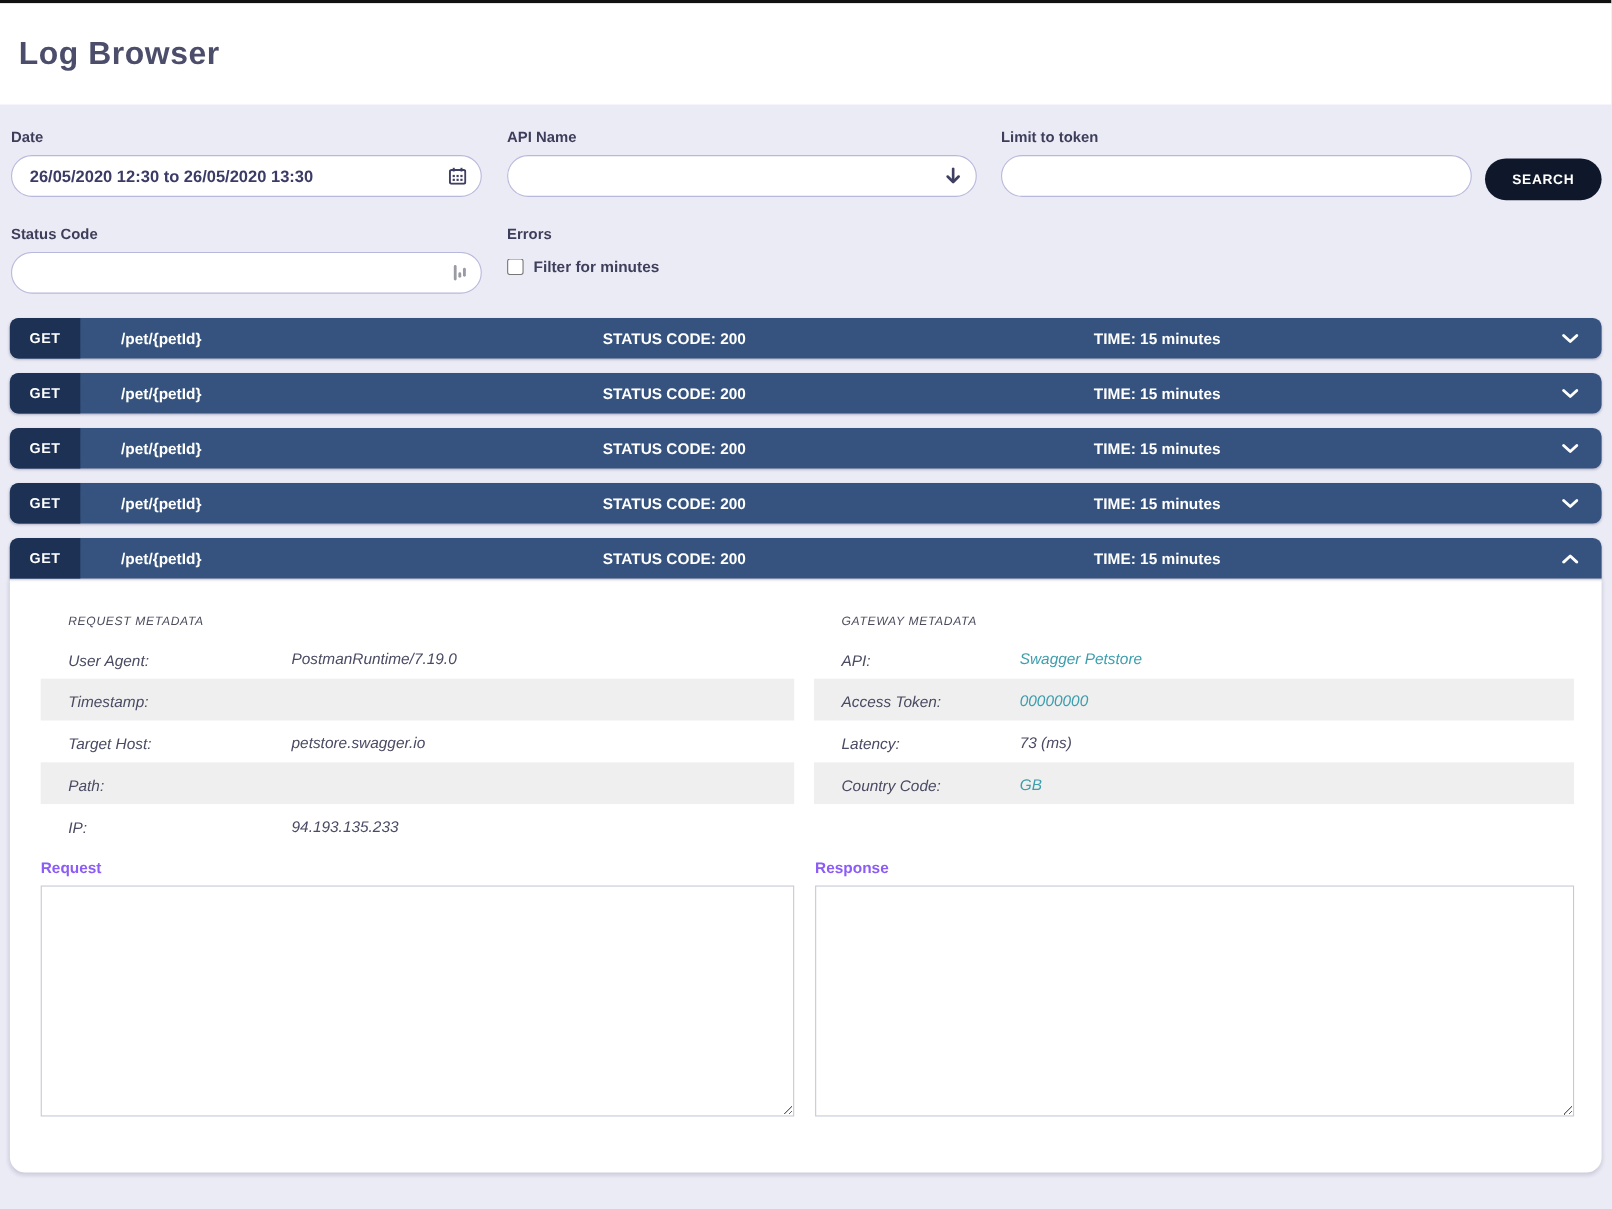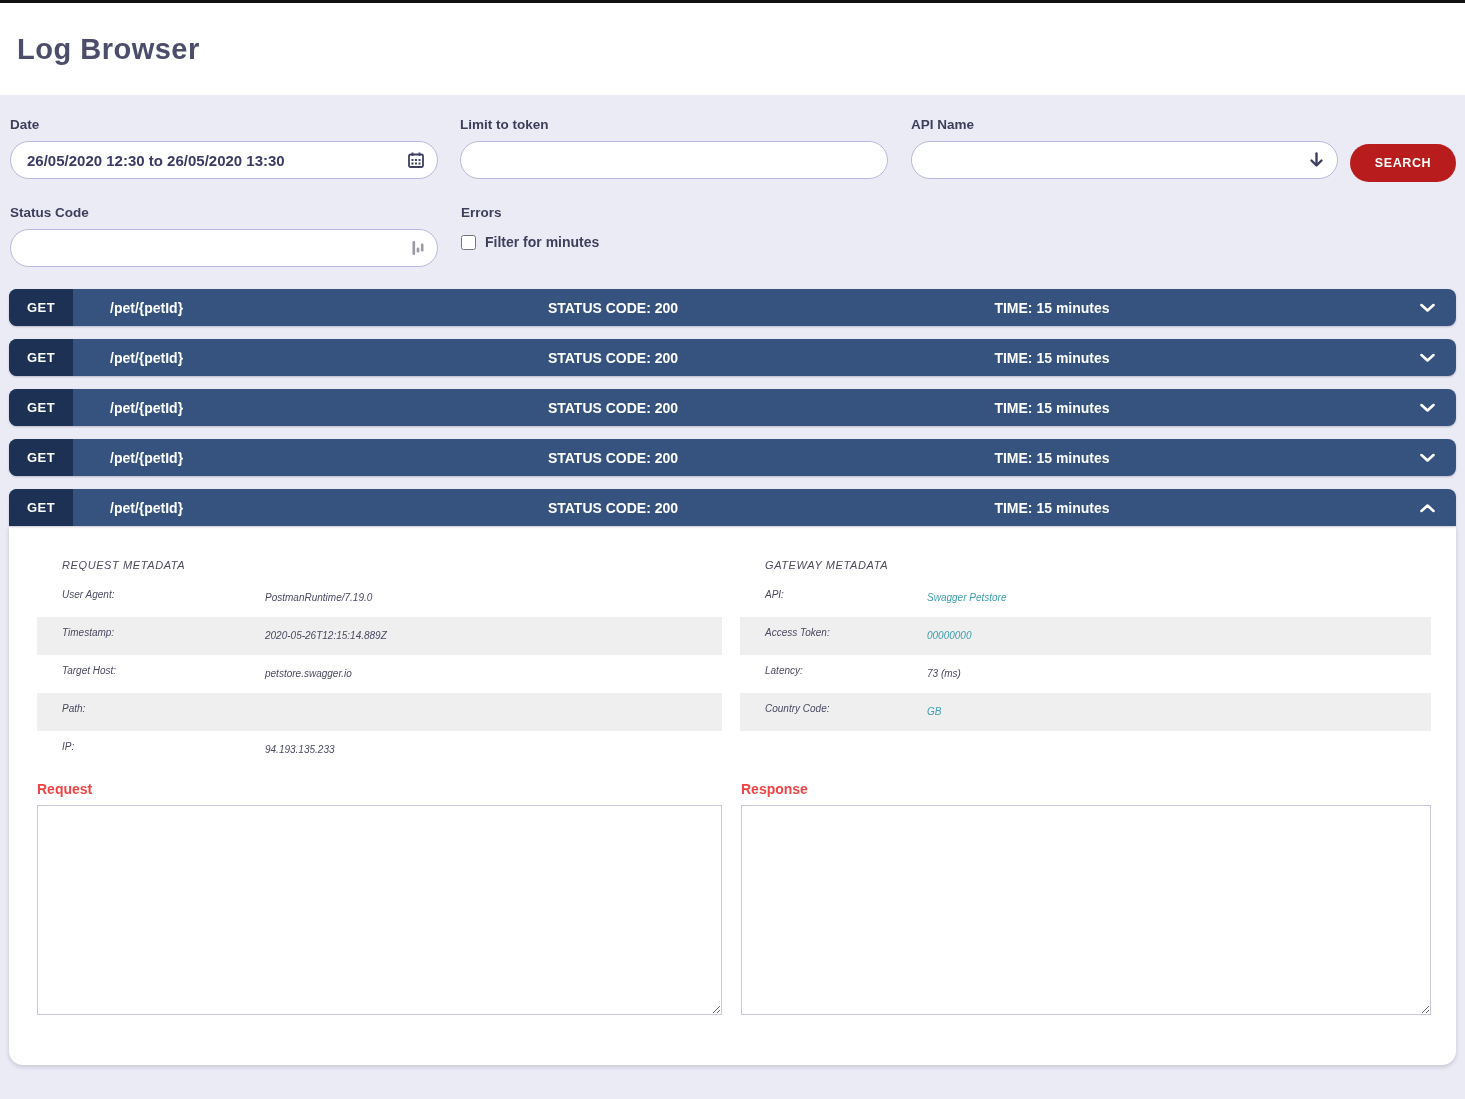--- a/index.html
+++ b/index.html
@@ -40,21 +40,21 @@
     height: 100%; padding: 0 40px 0 16px; border-radius: 19px;
     font-family: "Liberation Sans", sans-serif;
     font-size: 15px; font-weight: bold; color: #3b3b66;
   }
   .input-icon {
     position: absolute; right: 13px; top: 50%; transform: translateY(-50%);
     display: flex; align-items: center;
   }
   .search-btn {
     height: 38px; width: 106px; border: none; border-radius: 19px;
-    background: #b91c1c; color: #ffffff;
+    background: #0f172a; color: #ffffff;
     font-family: "Liberation Sans", sans-serif;
     font-size: 12.5px; font-weight: bold; letter-spacing: 0.6px;
     cursor: pointer;
   }
   .checkbox-line { display: flex; align-items: center; margin-top: 5px; }
   .checkbox-line input[type=checkbox] {
     width: 15px; height: 15px; margin-right: 9px; accent-color: #54546e;
   }
   .checkbox-label { font-size: 14px; font-weight: bold; color: #3f3f5c; }
   
@@ -101,32 +101,32 @@
   }
   .tables-grid { display: flex; align-items: flex-start; font-style: italic; }
   .meta-col { }
   .meta-col.left { width: 685px; margin-right: 18px; }
   .meta-col.right { width: 691px; }
   .meta-title {
     font-size: 11px; color: #4c4c5e; letter-spacing: 0.6px;
     margin-bottom: 8px; padding-left: 25px; font-weight: normal;
   }
   .meta-row {
-    display: flex; align-items: flex-start; min-height: 38px;
-    padding: 10px 0 9px 25px; font-size: 10px; color: #4a4a63;
+    display: flex; align-items: flex-end; min-height: 38px;
+    padding: 10px 0 9px 25px; font-size: 14px; color: #4a4a63;
   }
   .meta-row.shaded { background: #efefef; }
   .meta-col.left .meta-row .mlabel { width: 203px; flex: none; }
   .meta-col.right .meta-row .mlabel { width: 162px; flex: none; }
   .mvalue { flex: 1; line-height: 18.5px; }
   .mvalue.link { color: #3d9ead; cursor: pointer; }
   .io-grid { display: flex; align-items: flex-start; margin-top: 12px; }
   .io-col.left { width: 685px; margin-right: 19px; }
   .io-col.right { width: 690px; }
-  .io-label { font-size: 14px; font-weight: bold; color: #ef4444; margin-bottom: 8px; }
+  .io-label { font-size: 14px; font-weight: bold; color: #8b5cf6; margin-bottom: 8px; }
   .io-col textarea {
     width: 100%; height: 210px; border: 1px solid #c8c8d8;
     resize: both; outline: none; background: #fff;
     font-family: "Liberation Sans", sans-serif; font-size: 13px; color: #4a4a63;
     padding: 6px 8px;
   }
 </style>
 </head>
 <body>
 
@@ -150,36 +150,36 @@
             <rect x="3.5" y="7" width="2" height="2" fill="#3f3f63"></rect>
             <rect x="7" y="7" width="2" height="2" fill="#3f3f63"></rect>
             <rect x="10.5" y="7" width="2" height="2" fill="#3f3f63"></rect>
             <rect x="3.5" y="10.5" width="2" height="2" fill="#3f3f63"></rect>
             <rect x="7" y="10.5" width="2" height="2" fill="#3f3f63"></rect>
             <rect x="10.5" y="10.5" width="2" height="2" fill="#3f3f63"></rect>
           </svg>
         </span>
       </div>
     </div>
-    <div class="fcol fcol-token">
-      <label class="flabel">Limit to token</label>
-      <div class="pill-input">
-        <input type="text" value="" style="">
-      </div>
-    </div>
     <div class="fcol fcol-api">
       <label class="flabel">API Name</label>
       <div class="pill-input">
         <input type="text" value="" style="">
         <span class="input-icon">
           <svg width="15" height="16" viewBox="0 0 15 16">
             <line x1="7.5" y1="1.5" x2="7.5" y2="12.5" stroke="#3f3f63" stroke-width="2.4" stroke-linecap="round"></line>
             <polyline points="2.5,8.5 7.5,13.5 12.5,8.5" fill="none" stroke="#3f3f63" stroke-width="2.4" stroke-linecap="round" stroke-linejoin="round"></polyline>
           </svg>
         </span>
+      </div>
+    </div>
+    <div class="fcol fcol-token">
+      <label class="flabel">Limit to token</label>
+      <div class="pill-input">
+        <input type="text" value="" style="">
       </div>
     </div>
     <div class="fcol fcol-btn">
       <button class="search-btn">SEARCH</button>
     </div>
   </div>
 
   <div class="filter-row">
     <div class="fcol fcol-status">
       <label class="flabel">Status Code</label>
@@ -269,21 +269,20 @@
   <div class="detail-panel">
     <div class="tables-grid">
       <div class="meta-col left">
         <div class="meta-title">REQUEST METADATA</div>
         <div class="meta-row">
           <span class="mlabel">User Agent:</span>
           <span class="mvalue">PostmanRuntime/7.19.0</span>
         </div>
         <div class="meta-row shaded">
           <span class="mlabel">Timestamp:</span>
-          <span class="mvalue">2020-05-26T12:15:14.889Z</span>
         </div>
         <div class="meta-row">
           <span class="mlabel">Target Host:</span>
           <span class="mvalue">petstore.swagger.io</span>
         </div>
         <div class="meta-row shaded">
           <span class="mlabel">Path:</span>
         </div>
         <div class="meta-row">
           <span class="mlabel">IP:</span>

